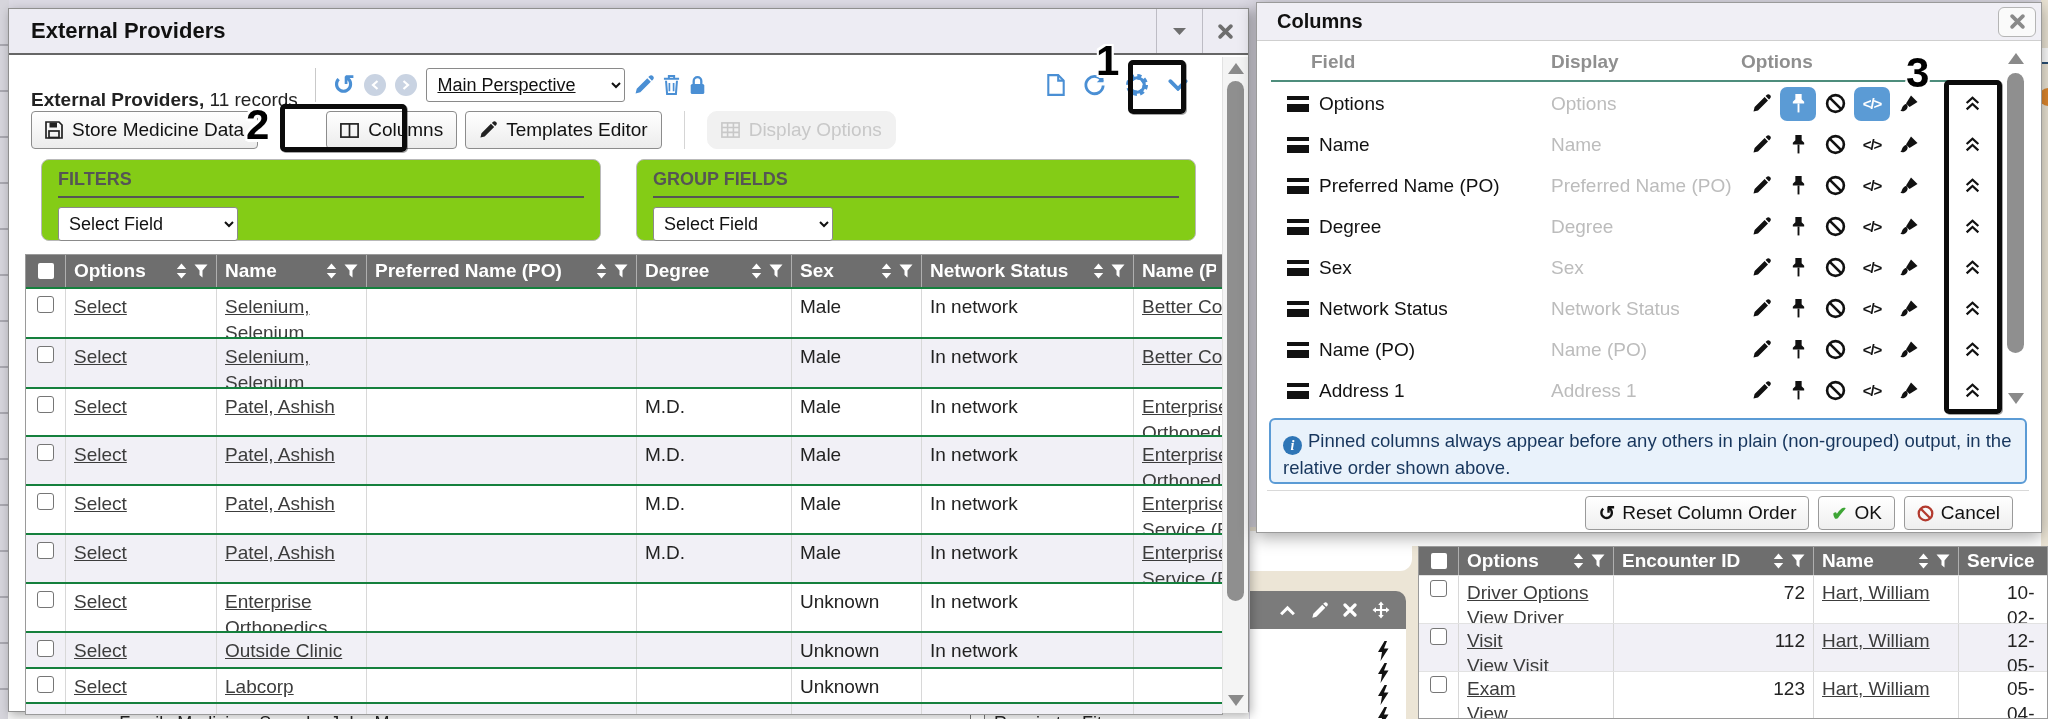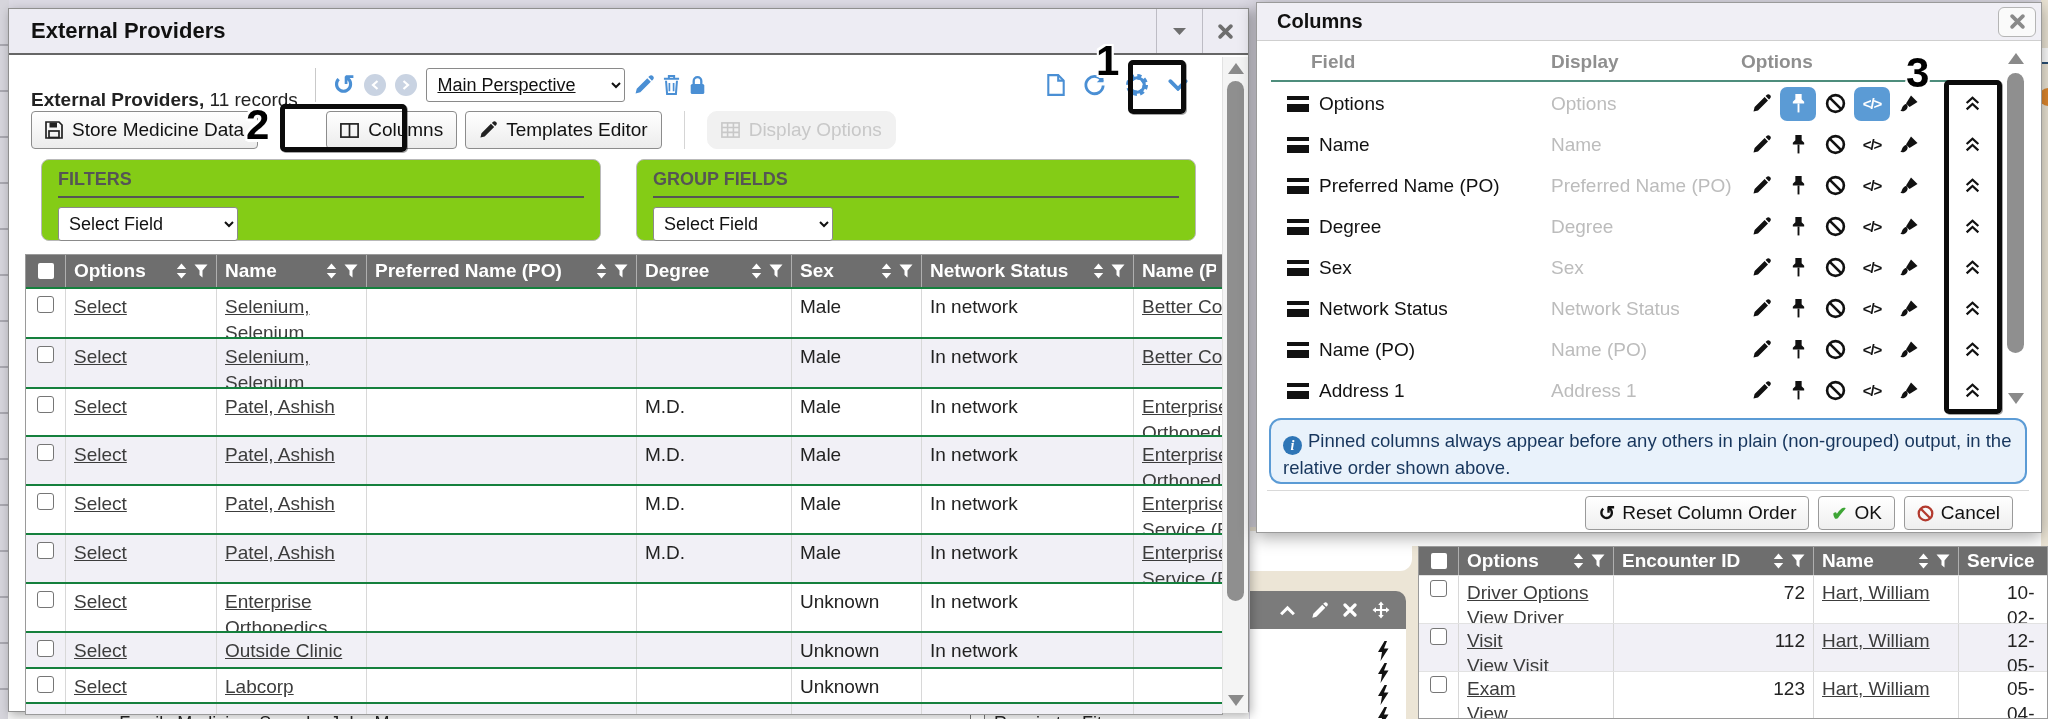--- a/index.html
+++ b/index.html
@@ -118,21 +118,21 @@
   .dfield { position:absolute; left:62px; width:225px; font-size:19px; color:#111; white-space:nowrap; }
   .ddisp { position:absolute; left:294px; width:185px; font-size:19px; color:#bcbcbc; white-space:nowrap; }
   .dicons { position:absolute; left:486px; display:flex; align-items:center; }
   .di { width:36px; height:34px; display:flex; align-items:center; justify-content:center;
     color:#111; border-radius:7px; margin-right:1px; font-weight:bold; }
   .di.active { background:#5b9bd5; color:#fff; }
   .di-code { font-size:15px; letter-spacing:-1px; }
   .di-chev { margin-left:0; }
   .chev-gap { width:26px; }
   #dlg-info { left:12px; top:415px; width:758px; height:66px; background:#e9f2fb; border:2px solid #5b9bd5;
-    border-radius:12px; padding:8px 12px; font-size:18.5px; color:#17365d; line-height:1.38; }
+    border-radius:6px; padding:8px 12px; font-size:18.5px; color:#17365d; line-height:1.38; }
   .info-ico { display:inline-flex; width:19px; height:19px; border-radius:50%; background:#2e75b6; color:#fff;
     font-size:14px; font-weight:bold; align-items:center; justify-content:center; vertical-align:-3px;
     margin-right:6px; font-family:"Liberation Serif","DejaVu Serif",serif; font-style:italic; }
   #dlg-divider { left:10px; top:487px; width:762px; height:1px; background:#d9d9d9; }
   #dlg-btns { left:0; top:493px; width:756px; display:flex; justify-content:flex-end; gap:9px; }
   .dbtn { display:inline-flex; align-items:center; gap:7px; height:34px; padding:0 12px;
     background:linear-gradient(#fff,#efefef); border:1px solid #9a9a9a; border-radius:4px; font-size:19px; color:#111; }
   .ok-ico { color:#3da535; font-weight:bold; font-size:19px; }
   .cancel-ico { color:#b33a2e; display:inline-flex; }
   #dlg-sb { left:746px; top:42px; width:26px; height:368px; background:#fff; border-left:none; }

